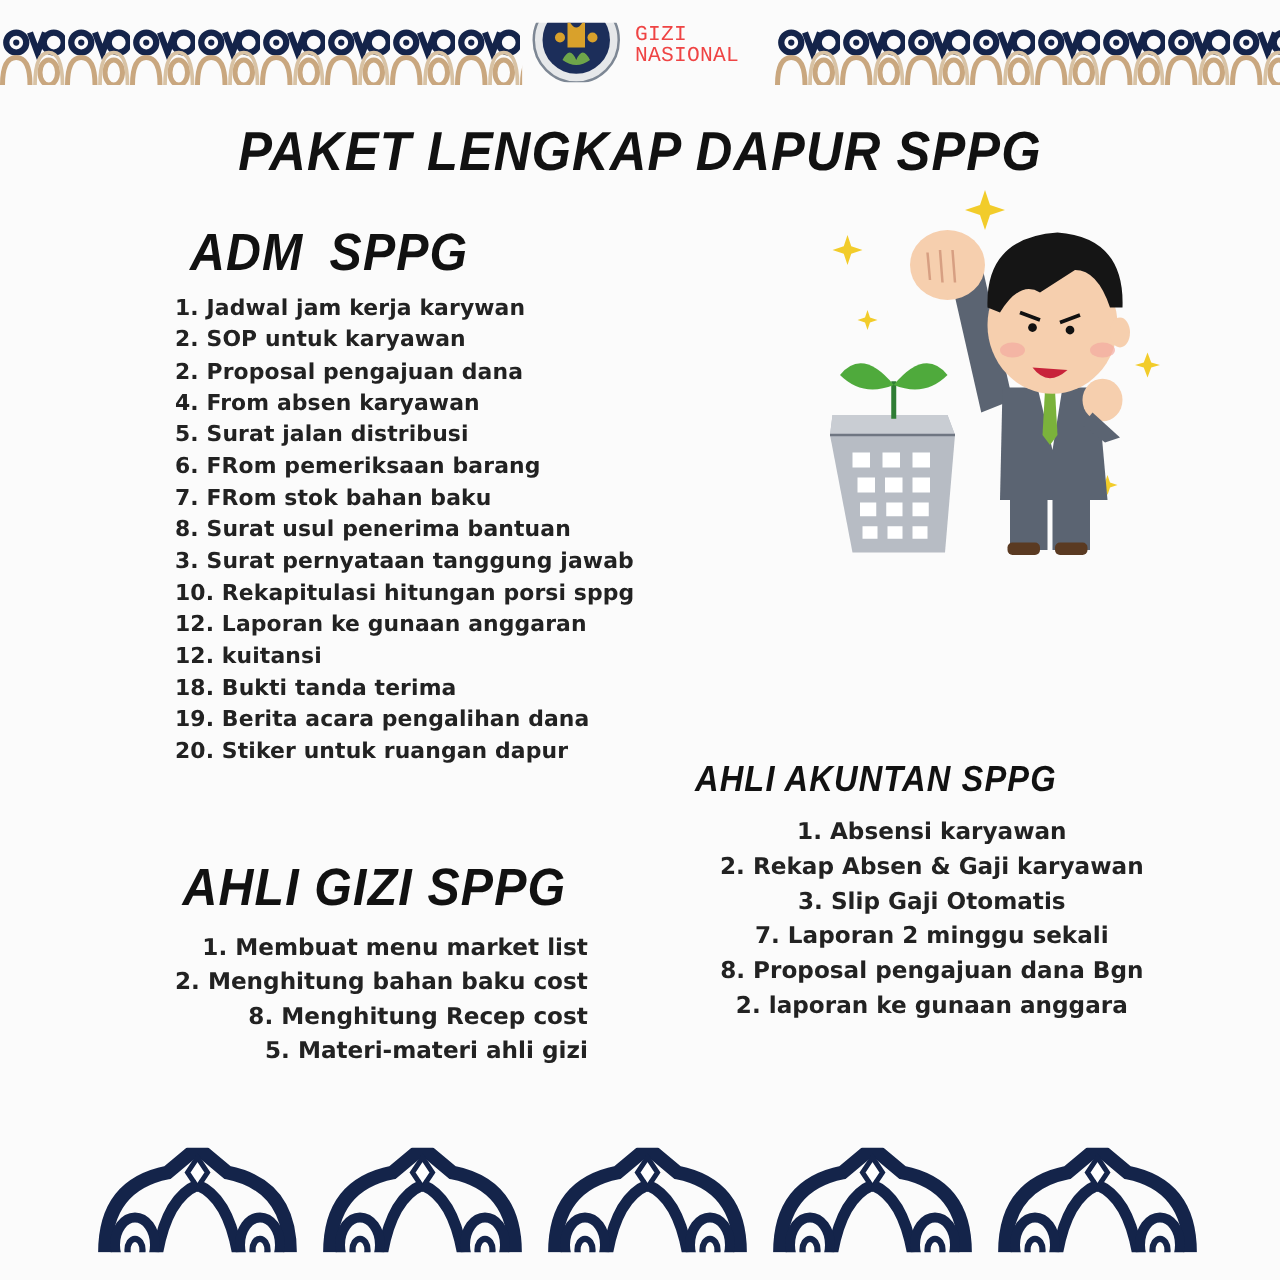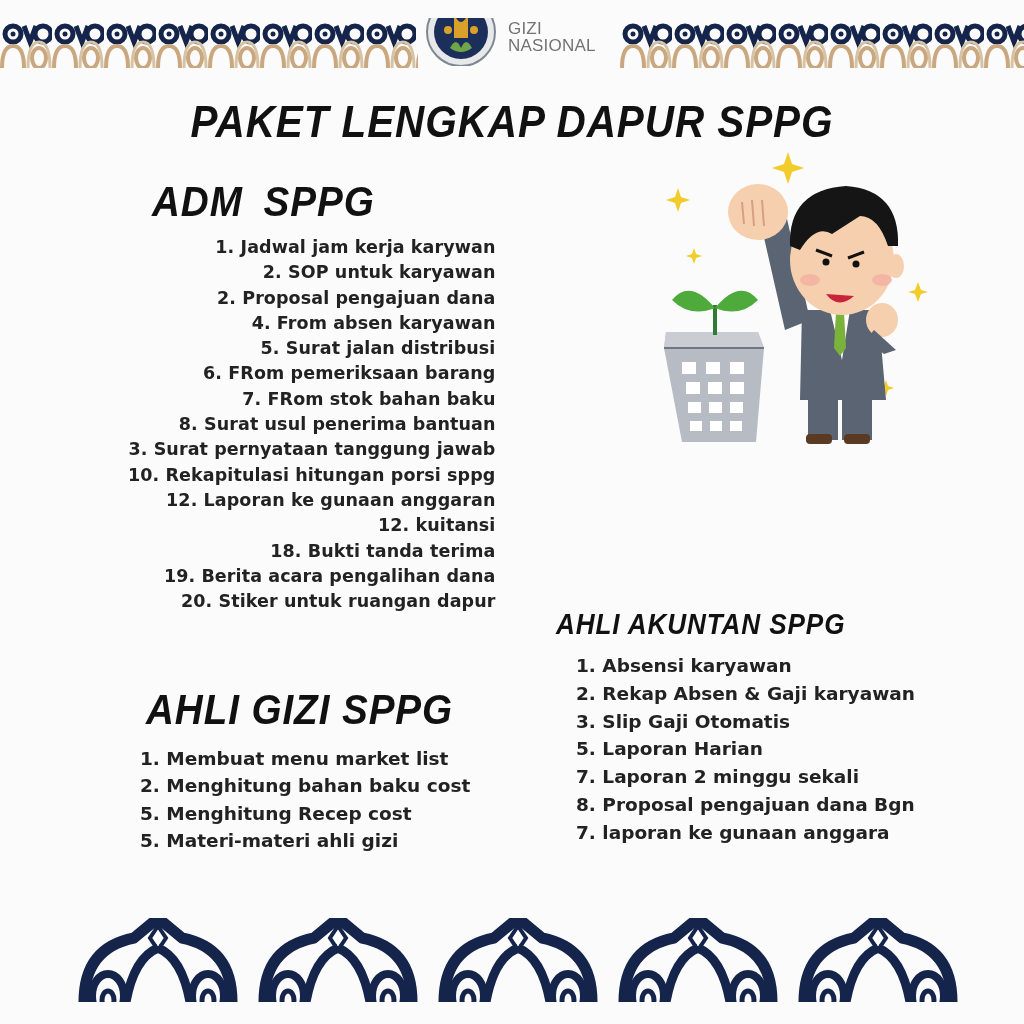--- a/index.html
+++ b/index.html
@@ -2,34 +2,34 @@
 <html><head>
 <meta charset="utf-8">
 <style>
   html, body { margin:0; padding:0; }
   body { width:1024px; height:1024px; background:#fbfbfb; position:relative; overflow:hidden; font-family:"DejaVu Sans", sans-serif; color:#1c1c1c; }
   .band { position:absolute; top:20px; height:48px; overflow:hidden; }
   .band-left { left:0; width:418px; }
   .band-right { left:620px; width:404px; }
   .band svg { display:block; }
   .logo { position:absolute; left:424px; top:18px; width:74px; height:48px; overflow:hidden; }
-  .brand { position:absolute; left:508px; top:20px; font-family:Liberation Sans, sans-serif; font-size:17px; line-height:17px; color:#737373; letter-spacing:0.2px; }
+  .brand { position:absolute; left:508px; top:20px; font-family:Liberation Mono, monospace; font-size:17px; line-height:17px; color:#ef4444; letter-spacing:0.2px; }
   .title { position:absolute; left:0; width:1024px; top:97px; text-align:center; font-family:"Liberation Sans", sans-serif; font-weight:bold; font-style:italic; font-size:44px; letter-spacing:1px; color:#111; transform:scaleX(0.92); }
   .heading { position:absolute; font-family:"Liberation Sans", sans-serif; font-weight:bold; font-style:italic; color:#111; letter-spacing:1px; white-space:nowrap; }
   .h-adm { left:152px; top:178px; font-size:42px; transform-origin:left; transform:scaleX(0.92); word-spacing:10px; }
   .h-gizi { left:146px; top:686px; font-size:42px; transform-origin:left; transform:scaleX(0.92); }
   .h-akun { left:556px; top:608px; font-size:29px; transform-origin:left; transform:scaleX(0.9); }
   ul { list-style:none; margin:0; padding:0; position:absolute; }
   li { white-space:nowrap; font-weight:bold; color:#222; }
-  .list-adm { left:128px; top:235px;text-align:right; }
+  .list-adm { left:140px; top:235px; }
   .list-adm li { font-size:17.5px; line-height:25.3px; letter-spacing:0.1px; }
-  .list-gizi { left:140px; top:745px; }
+  .list-gizi { left:140px; top:745px;text-align:right; }
   .list-gizi li { font-size:18.5px; line-height:27.4px; }
   .list-akun { left:576px; top:652px; }
-  .list-akun li { font-size:18.5px; line-height:27.8px; }
+  .list-akun li { font-size:18.5px; line-height:27.8px;text-align:center; }
   .illustration { position:absolute; left:660px; top:150px; width:280px; height:300px; }
   .footer { position:absolute; left:74px; top:918px; width:892px; height:84px; overflow:hidden; }
 </style>
 </head>
 <body>
 
 <div class="band band-left">
   <svg width="418" height="48" viewBox="0 0 418 48">
     <defs>
       <pattern id="pTop" width="52" height="48" patternUnits="userSpaceOnUse">
@@ -149,31 +149,30 @@
     <path d="M156 100 L172 106 M188 108 L204 102" stroke="#111" stroke-width="3"></path>
     <path d="M166 144 Q178 160 194 146 Z" fill="#c8233a"></path>
   </svg>
 </div>
 
 <div class="heading h-akun">AHLI AKUNTAN SPPG</div>
 <ul class="list-akun">
   <li>1. Absensi karyawan</li>
   <li>2. Rekap Absen &amp; Gaji karyawan</li>
   <li>3. Slip Gaji Otomatis</li>
-  <li>5. Laporan Harian</li>
   <li>7. Laporan 2 minggu sekali</li>
   <li>8. Proposal pengajuan dana Bgn</li>
-  <li>7. laporan ke gunaan anggara</li>
+  <li>2. laporan ke gunaan anggara</li>
 </ul>
 
 <div class="heading h-gizi">AHLI GIZI SPPG</div>
 <ul class="list-gizi">
   <li>1. Membuat menu market list</li>
   <li>2. Menghitung bahan baku cost</li>
-  <li>5. Menghitung Recep cost</li>
+  <li>8. Menghitung Recep cost</li>
   <li>5. Materi-materi ahli gizi</li>
 </ul>
 
 <div class="footer">
   <svg width="892" height="84" viewBox="0 0 892 84">
     <defs>
       <g id="motif">
         <path d="M10 84 Q10 30 60 20 L84 0 L108 20 Q158 30 158 84" fill="none" stroke="#14244a" stroke-width="11"></path>
         <path d="M84 8 L92 20 L84 32 L76 20Z" fill="#ffffff" stroke="#14244a" stroke-width="4"></path>
         <path d="M84 30 Q60 40 52 84" fill="none" stroke="#14244a" stroke-width="9"></path>

